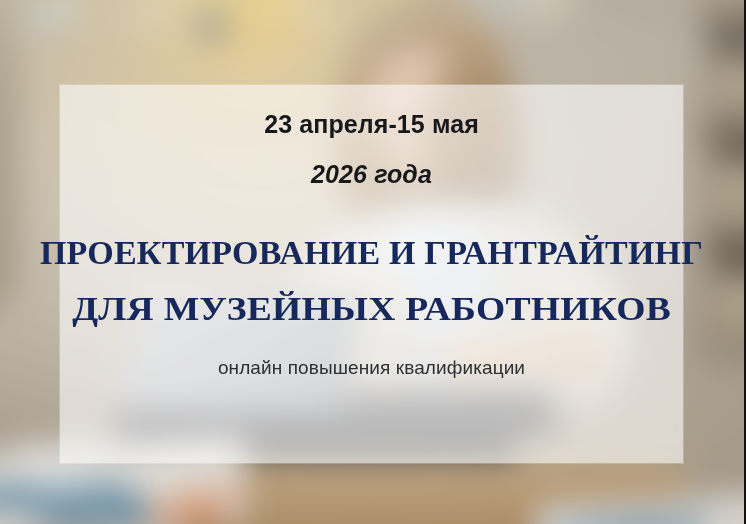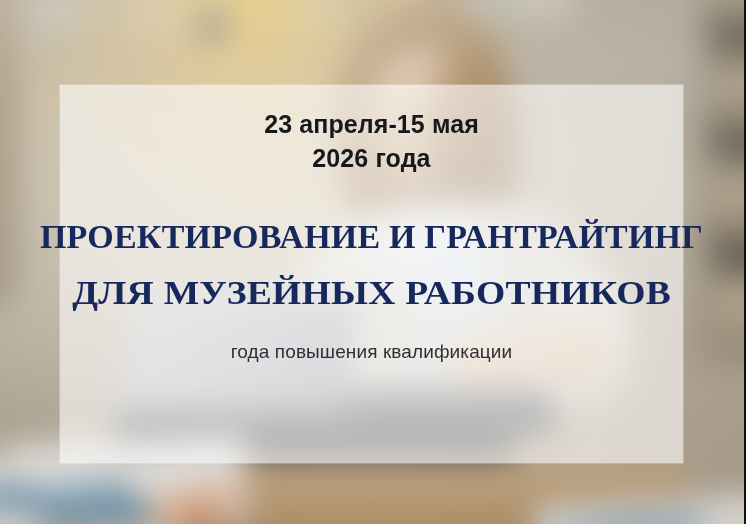--- a/index.html
+++ b/index.html
@@ -369,22 +369,22 @@
       <div class="chart-r"></div>
 
       <div class="photo-grade"></div>
     </div>
   </div>
 
   <div class="card-panel"></div>
 
   <div class="content">
     <div class="date-line">23 апреля-15 мая</div>
-    <div class="date-line" style="margin-top:0;">2026 года</div>
+    <div class="date-line" style="margin-top:16px;font-style:italic;">2026 года</div>
 
     <div class="headline l1" style="font-size: 34px;">ПРОЕКТИРОВАНИЕ И ГРАНТРАЙТИНГ</div>
     <div class="headline l2" style="font-size: 33px; transform: scaleX(1.14);">ДЛЯ МУЗЕЙНЫХ РАБОТНИКОВ</div>
 
-    <div class="subtitle">года повышения квалификации</div>
+    <div class="subtitle">онлайн повышения квалификации</div>
 
   </div>
 
 </div>
 
 </body></html>

